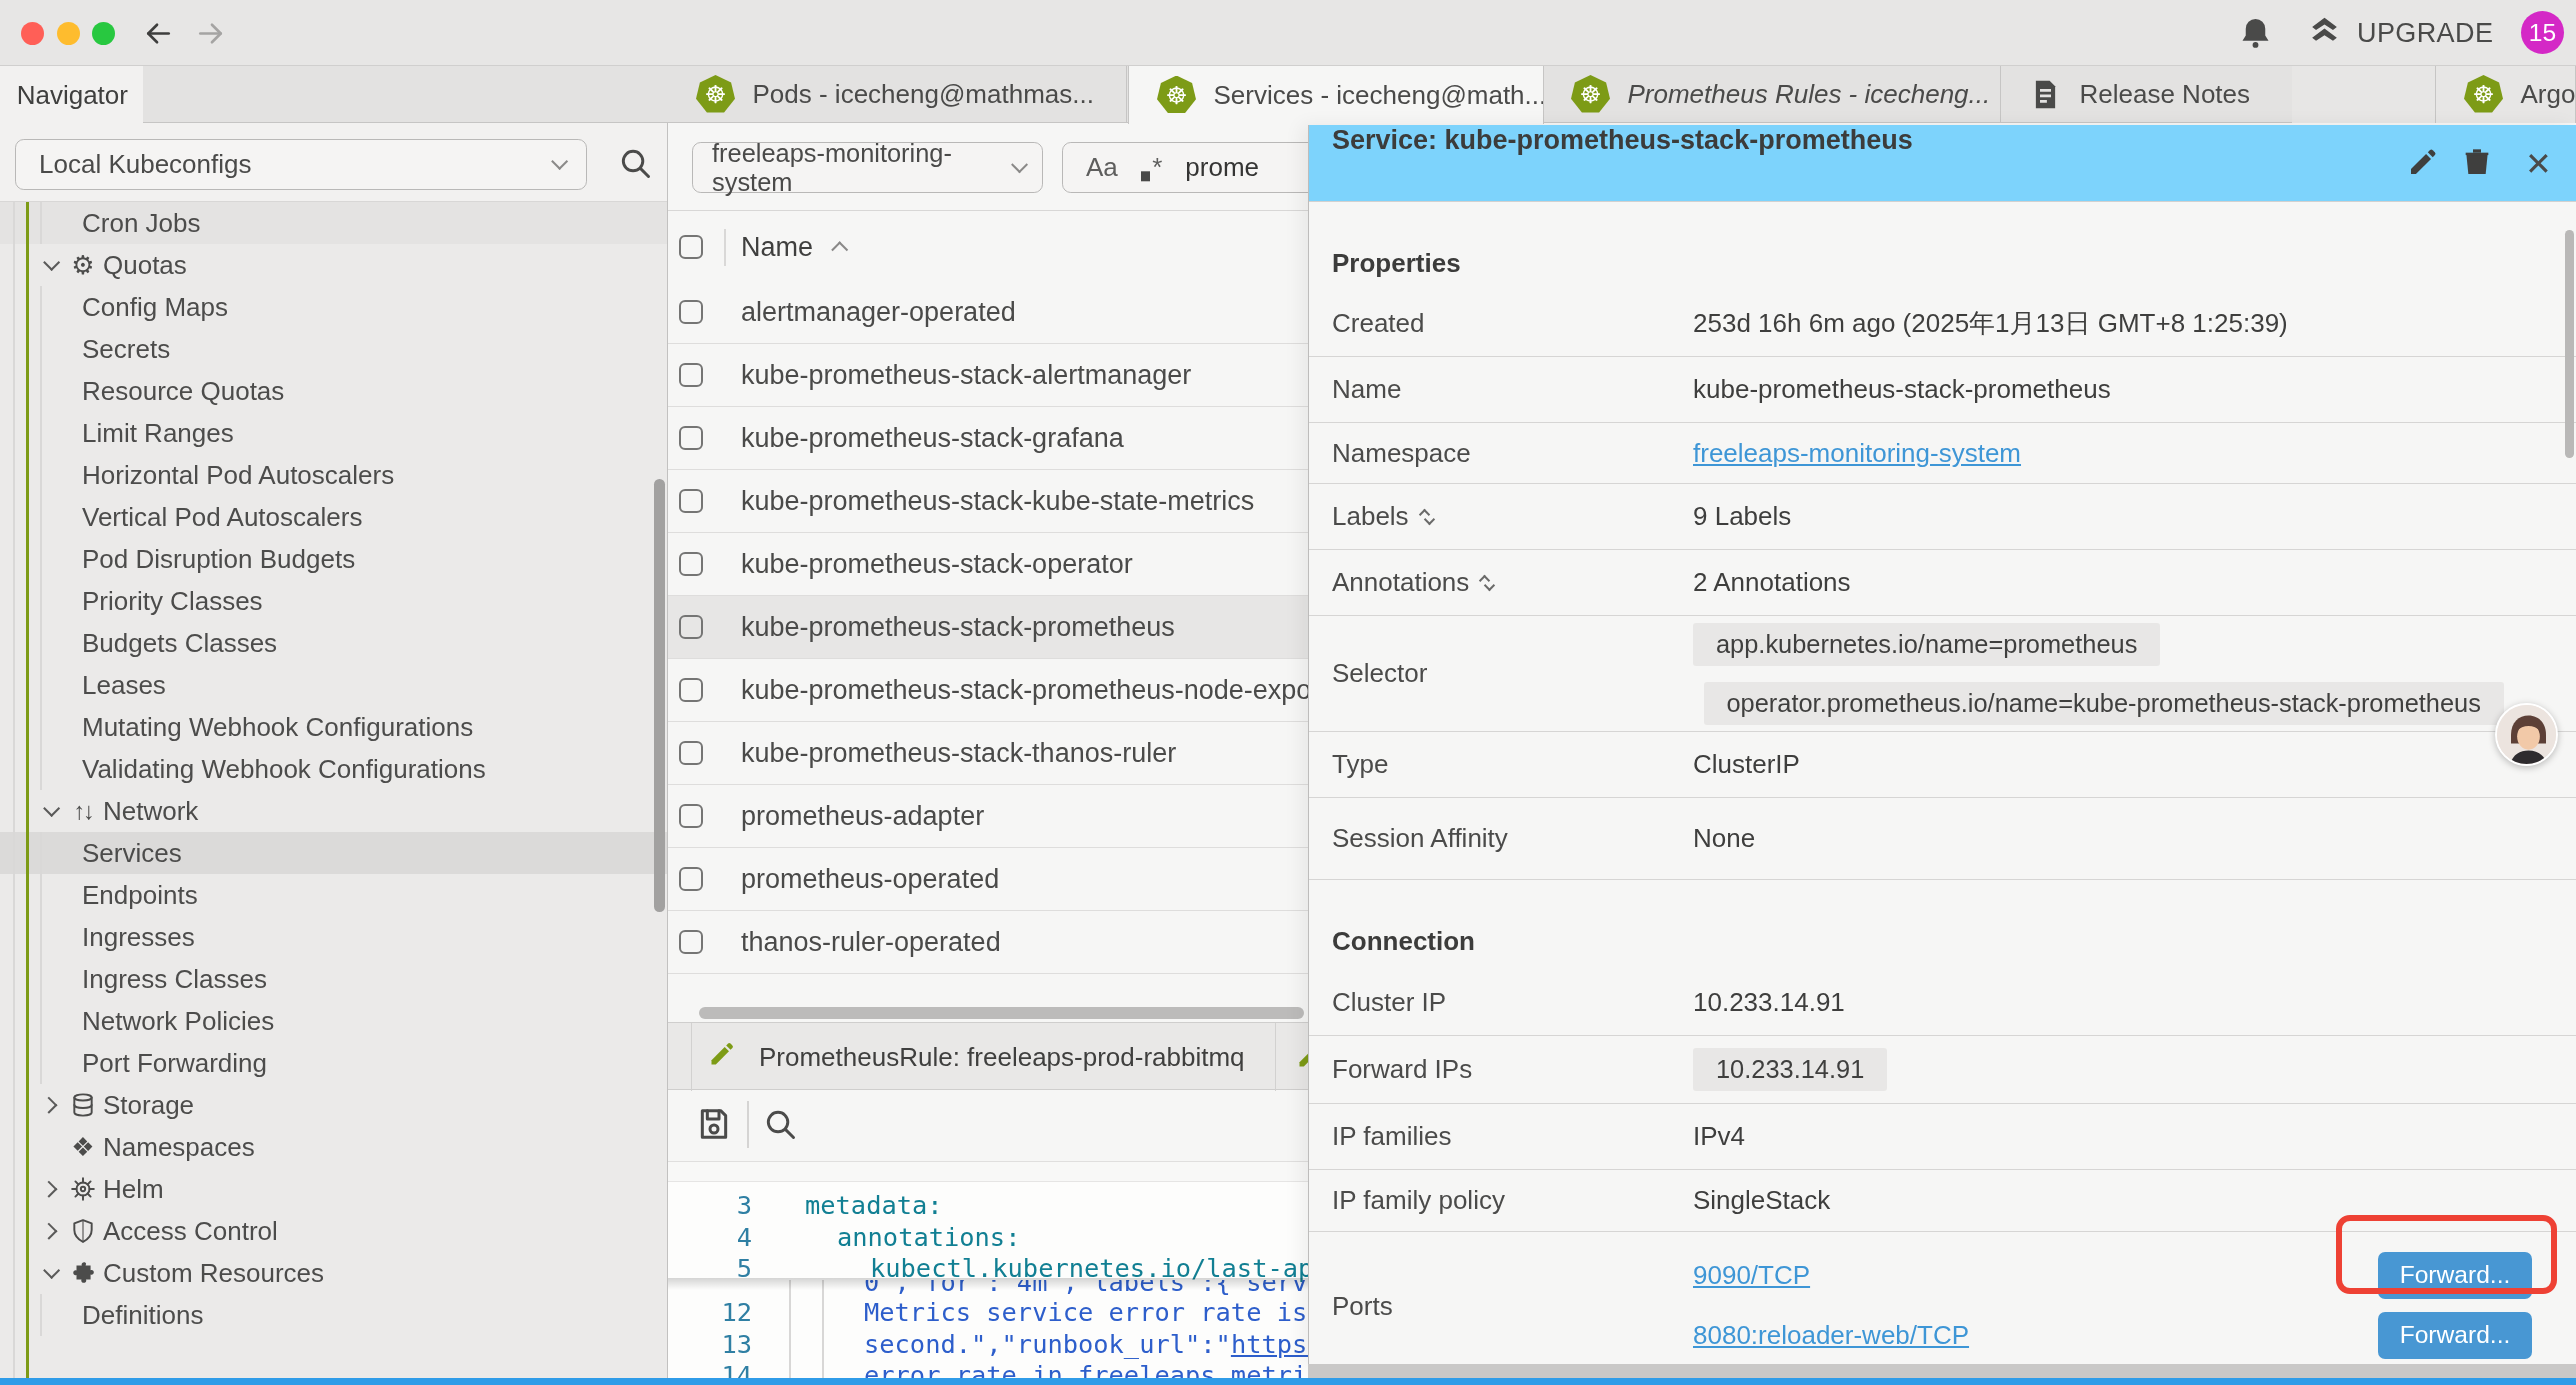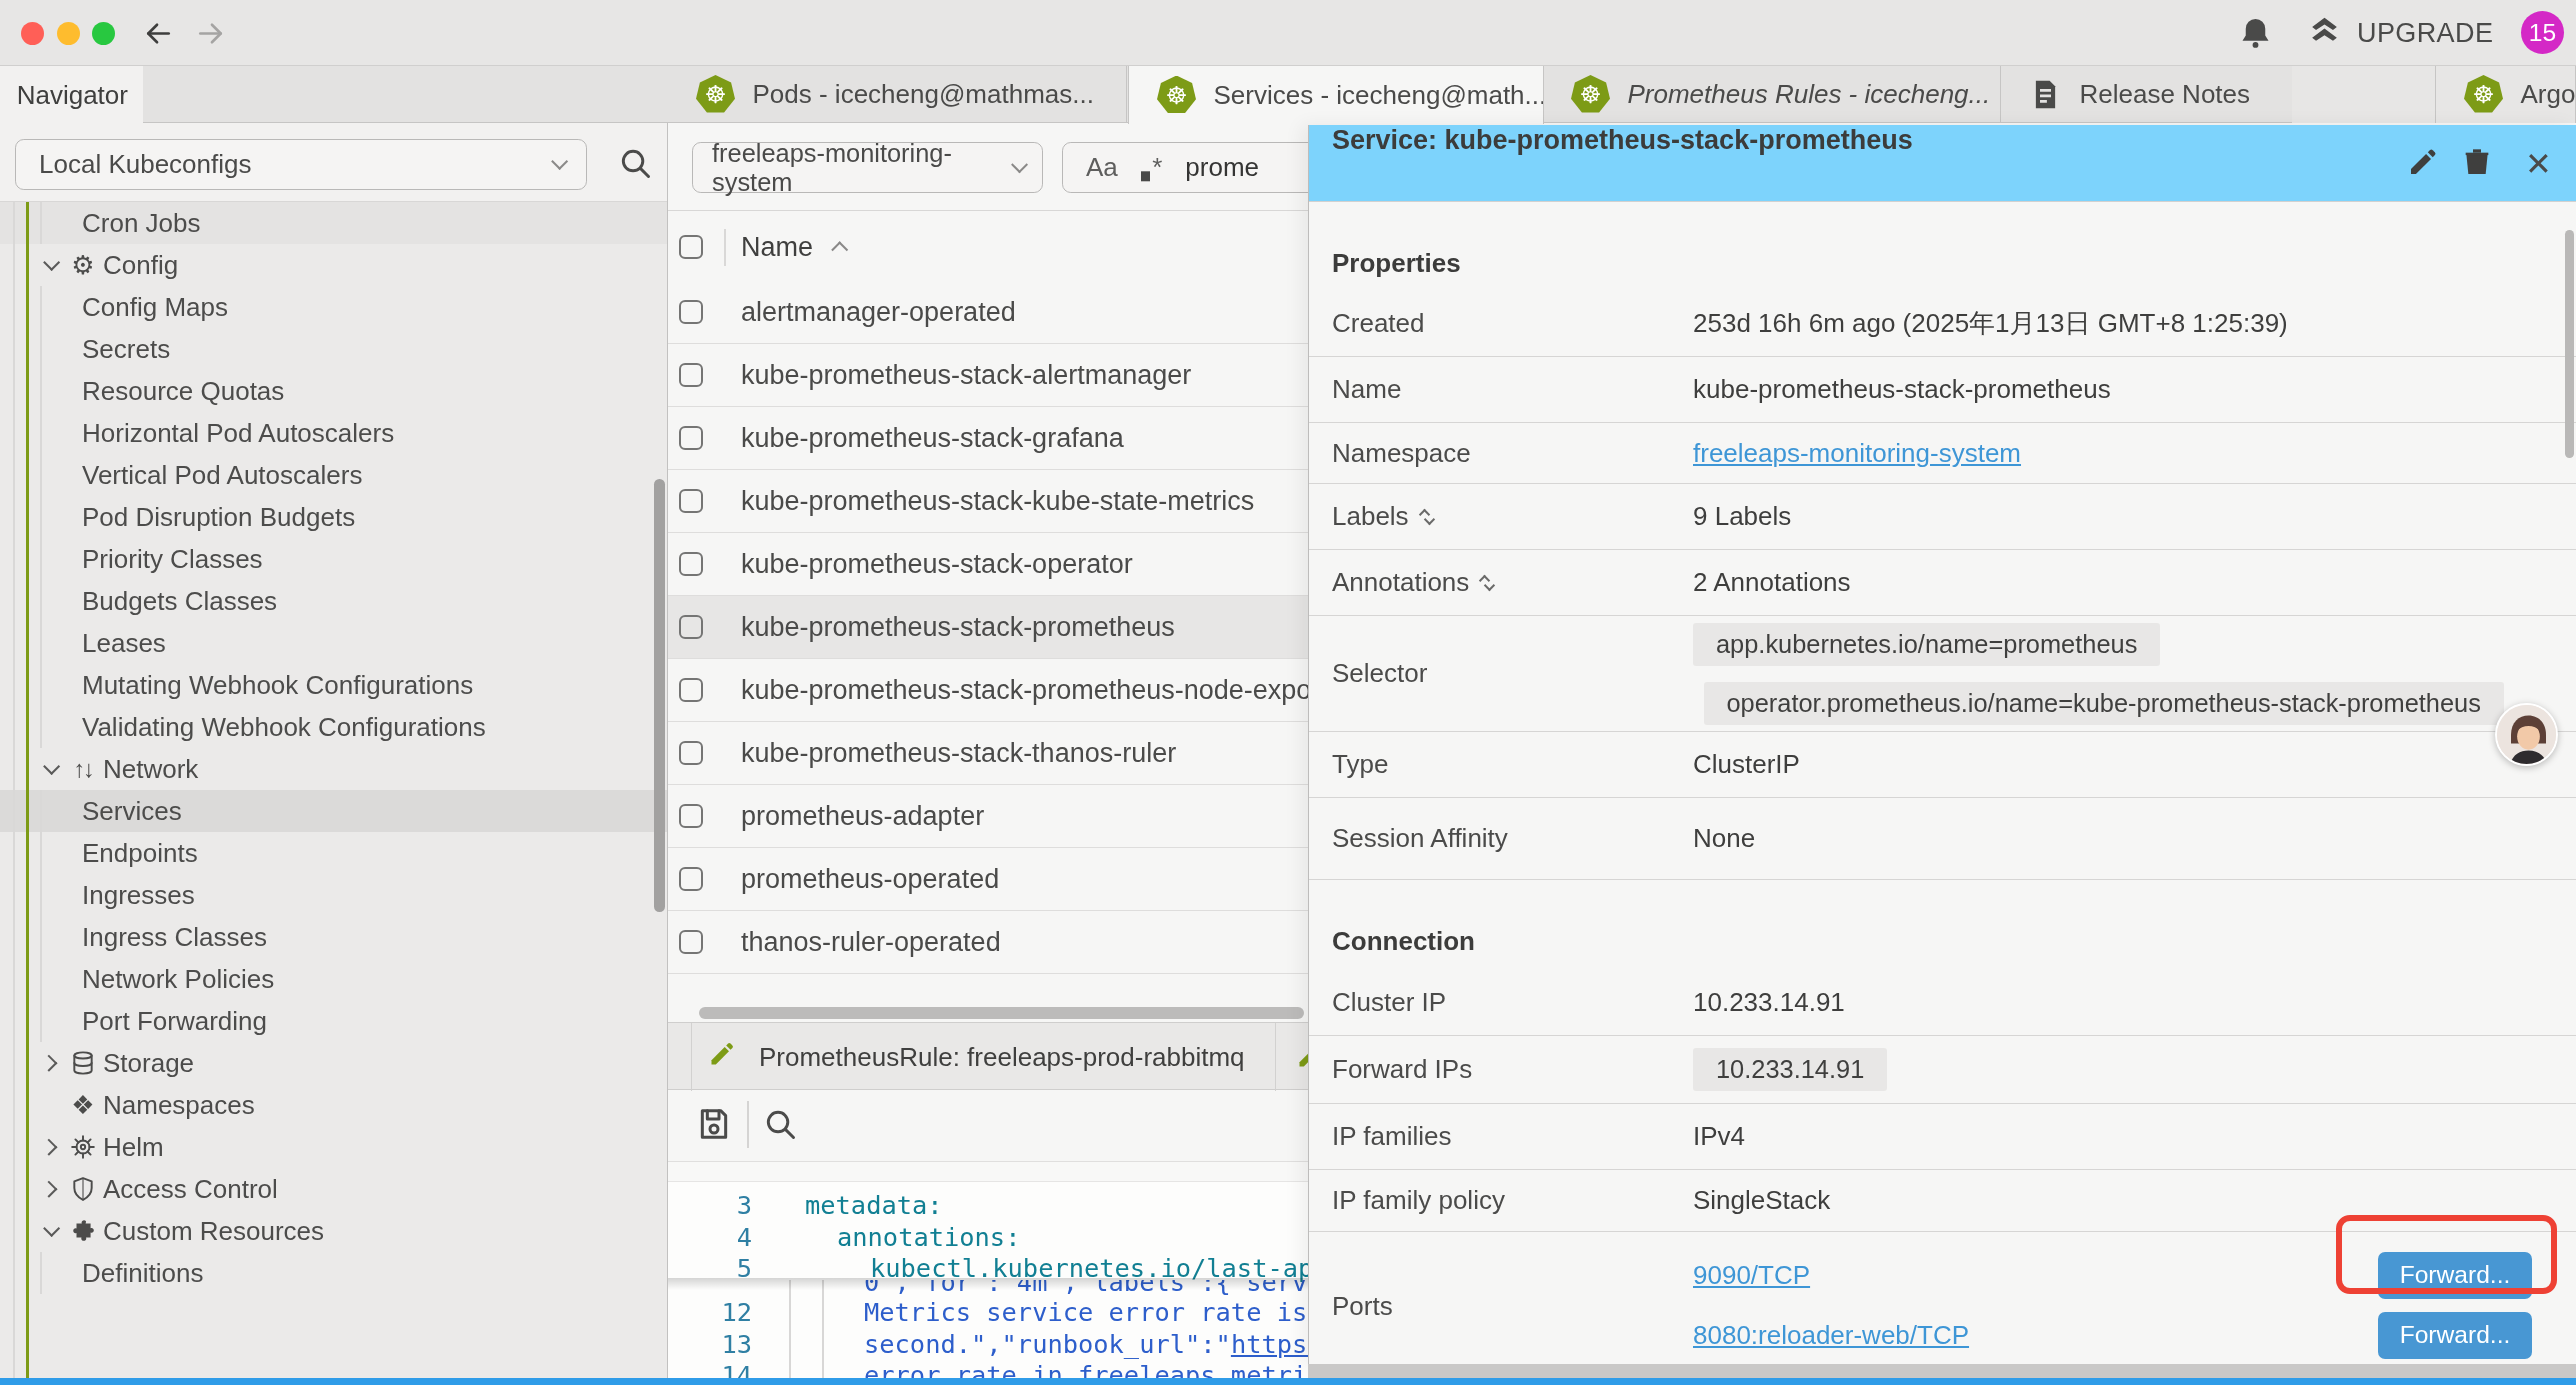--- a/index.html
+++ b/index.html
@@ -228,33 +228,37 @@
           <span class="cguide"></span>
           <span class="tlabel">Cron Jobs</span>
         </div>
         <div class="trow kind-group">
           <span class="chevbox">
             <span class="chev dark down"></span>
           </span>
           <span class="ticon">
             <span style="font-size:26px">⚙</span>
           </span>
-          <span class="tlabel">Config</span>
+          <span class="tlabel">Quotas</span>
         </div>
         <div class="trow kind-child">
           <span class="cguide"></span>
           <span class="tlabel">Config Maps</span>
         </div>
         <div class="trow kind-child">
           <span class="cguide"></span>
           <span class="tlabel">Secrets</span>
         </div>
         <div class="trow kind-child">
           <span class="cguide"></span>
           <span class="tlabel">Resource Quotas</span>
+        </div>
+        <div class="trow kind-child">
+          <span class="cguide"></span>
+          <span class="tlabel">Limit Ranges</span>
         </div>
         <div class="trow kind-child">
           <span class="cguide"></span>
           <span class="tlabel">Horizontal Pod Autoscalers</span>
         </div>
         <div class="trow kind-child">
           <span class="cguide"></span>
           <span class="tlabel">Vertical Pod Autoscalers</span>
         </div>
         <div class="trow kind-child">

